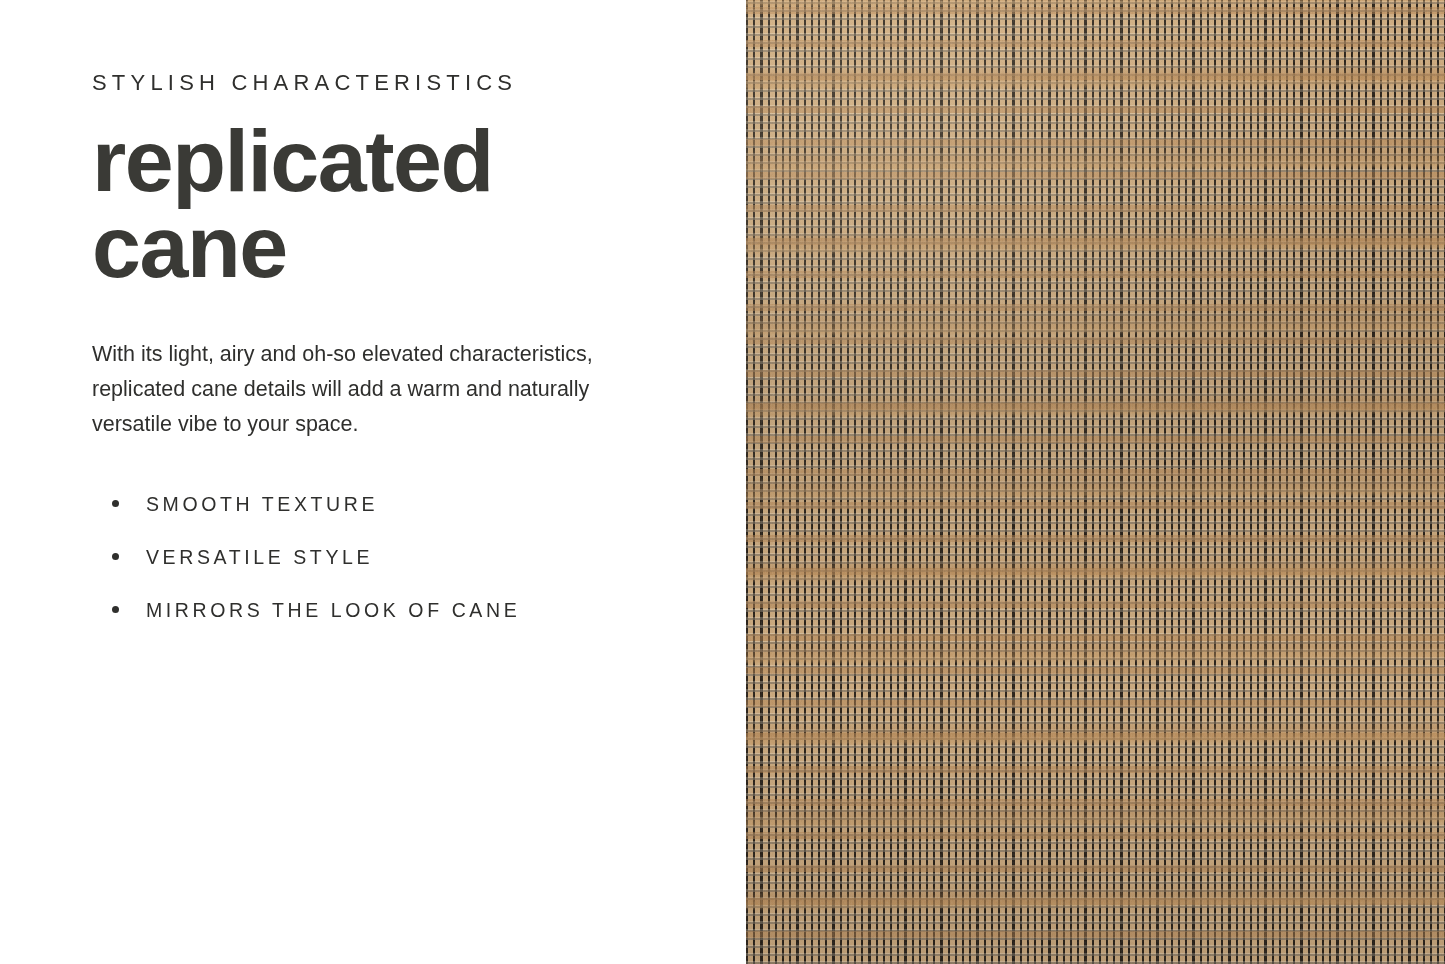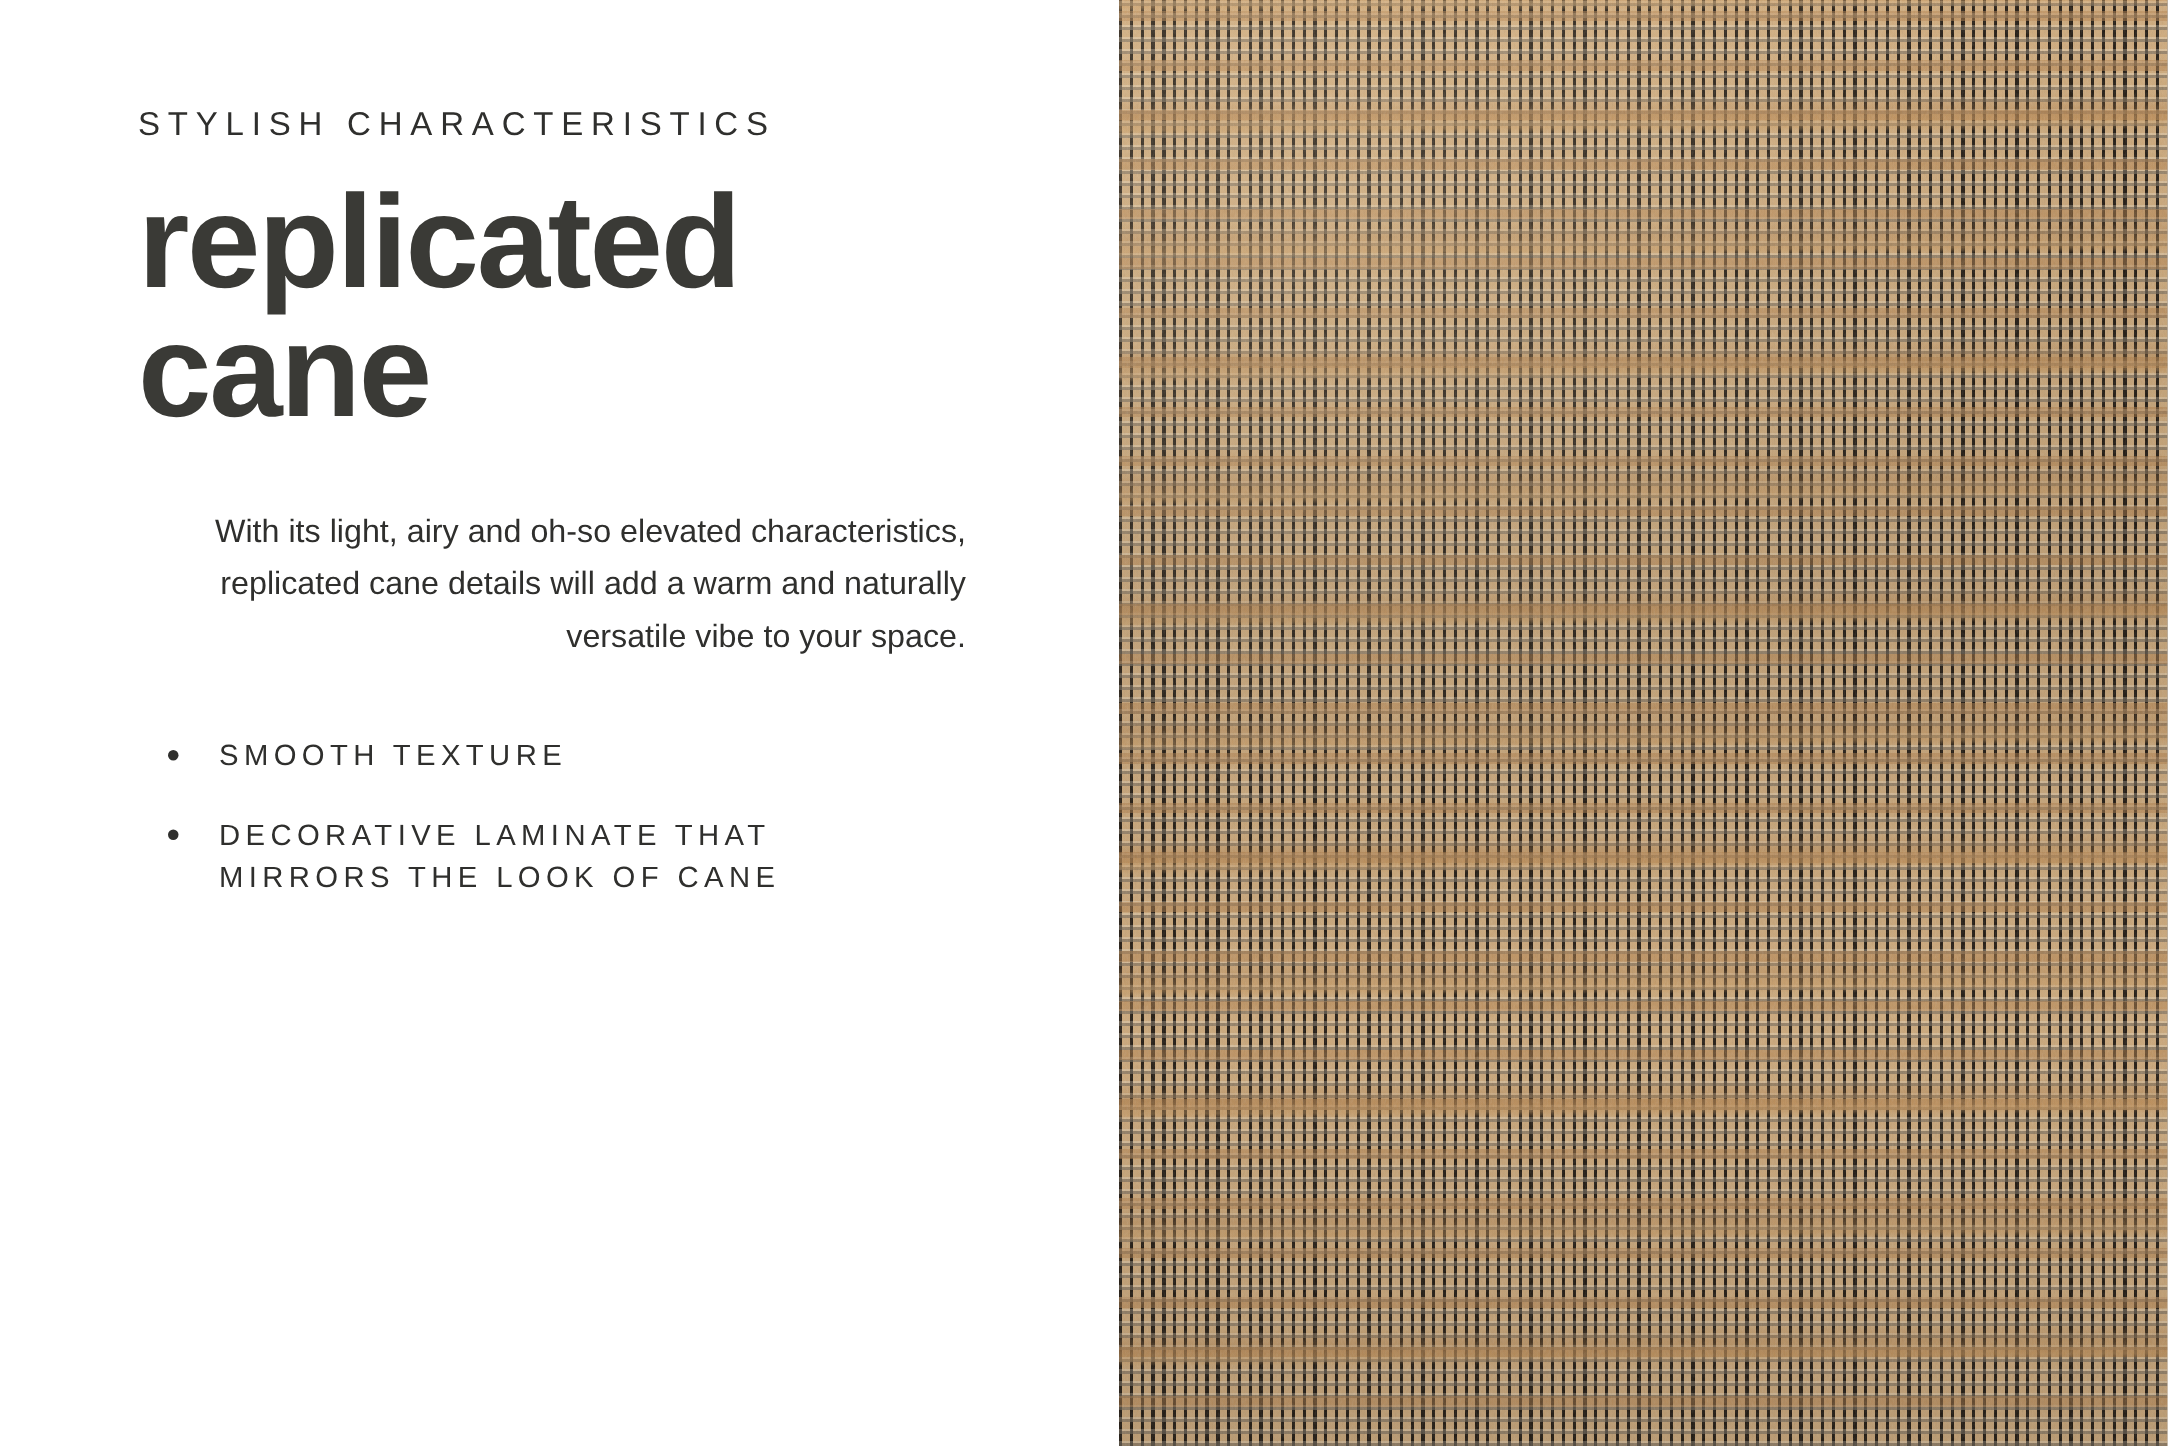--- a/index.html
+++ b/index.html
@@ -51,21 +51,20 @@
     margin: 14px 0 48px 0;
     max-width: 470px;
   }
   .body-copy {
     font-size: 21.5px;
     line-height: 1.62;
     color: #2f2f2d;
     font-weight: 400;
     margin: 0 0 48px 0;
     max-width: 552px;
-    text-align: right;
   }
   .bullets {
     list-style: none;
     margin: 16px;
     padding: 0;
   }
   .bullets li {
     position: relative;
     padding-left: 38px;
     font-size: 19.5px;
@@ -178,21 +177,24 @@
 
       <p class="body-copy">With its light, airy and oh-so elevated characteristics, replicated cane details will add a warm and naturally versatile vibe to your space.</p>
 
       <ul class="bullets">
         <li>
           <span class="dot"></span>
           <span>SMOOTH TEXTURE</span>
         </li>
         <li>
           <span class="dot"></span>
-          <span>DECORATIVE LAMINATE THAT</span>
+          <span>VERSATILE STYLE</span>
+        </li>
+        <li>
+          <span class="dot"></span>
           <span class="line2">MIRRORS THE LOOK OF CANE</span>
         </li>
       </ul>
 
     </div>
   </div>
 
   <div class="image-panel">
     <div class="weave-base"></div>
     <div class="weave-strands"></div>

